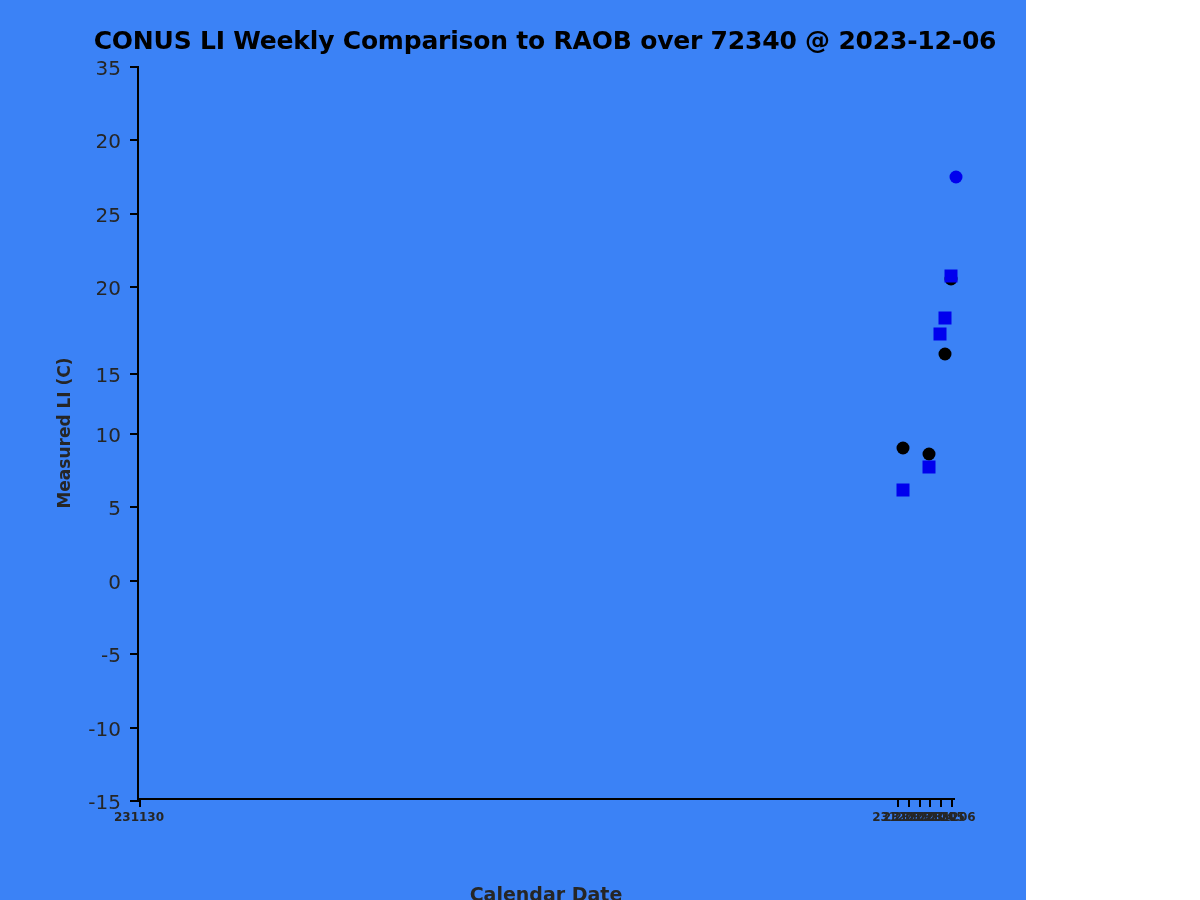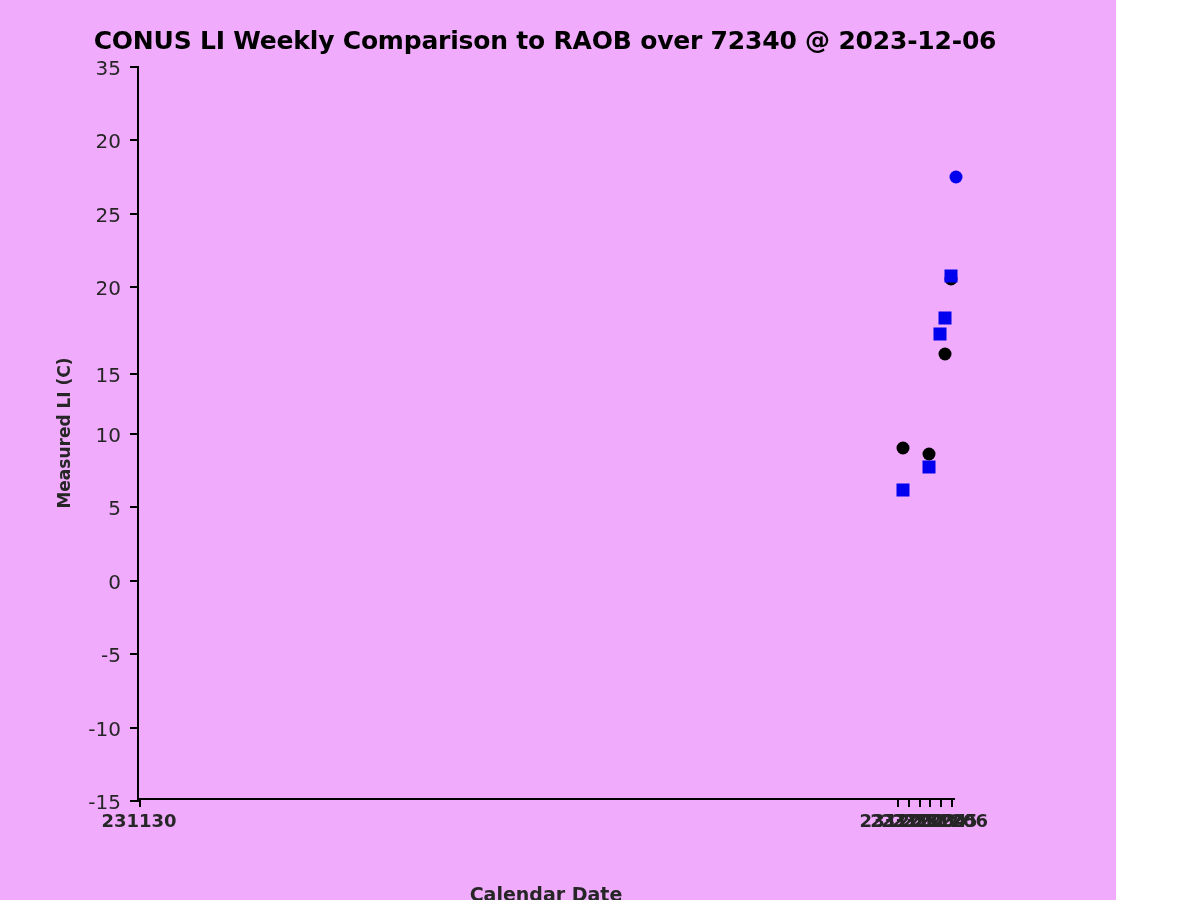--- a/index.html
+++ b/index.html
@@ -11,23 +11,23 @@
     width: 1200px;
     height: 900px;
     position: relative;
     font-family: "DejaVu Sans", sans-serif;
     overflow: hidden;
   }
 
   #figure {
     position: absolute;
     left: 0; top: 0;
-    width: 1116px;
+    width: 1026px;
     height: 900px;
-    background: #f0abfc;
+    background: #3b82f6;
   }
 
   
   #chart-title {
     position: absolute;
     left: 0;
     top: 26px;
     width: 1090px;
     text-align: center;
     font-size: 25px;
@@ -74,21 +74,21 @@
     top: 100%;
     width: 0;
     height: 9px;
     border-left: 2px solid #000000;
   }
   .xtick-label {
     position: absolute;
     top: 100%;
     margin-top: 12px;
     transform: translateX(-50%);
-    font-size: 18px;
+    font-size: 12px;
     font-weight: bold;
     color: #262626;
     white-space: nowrap;
   }
 
   
   #ylabel {
     position: absolute;
     left: 64px;
     top: 433px;

